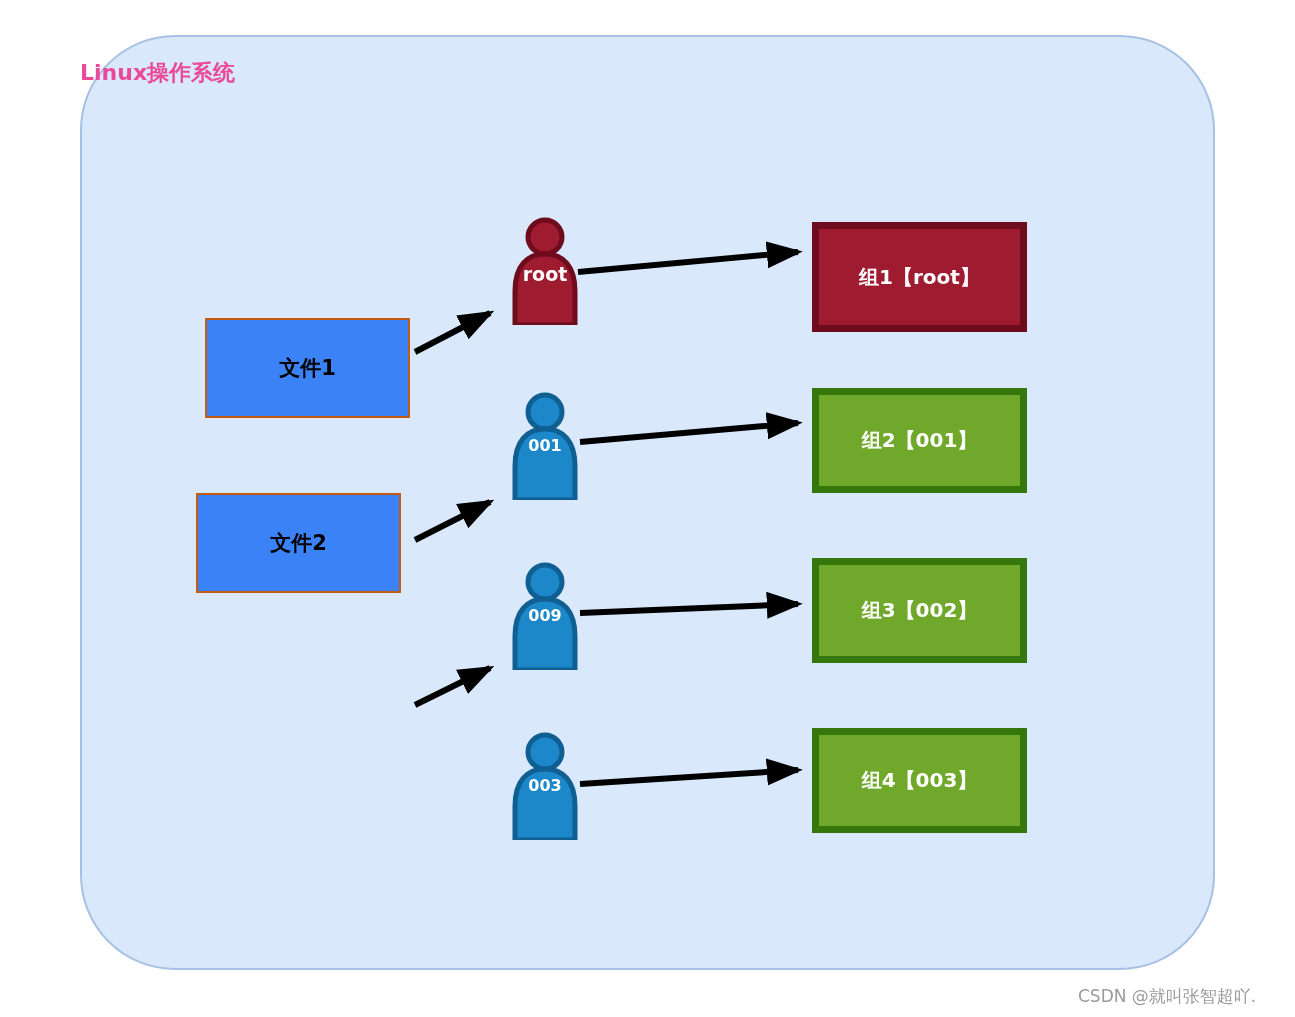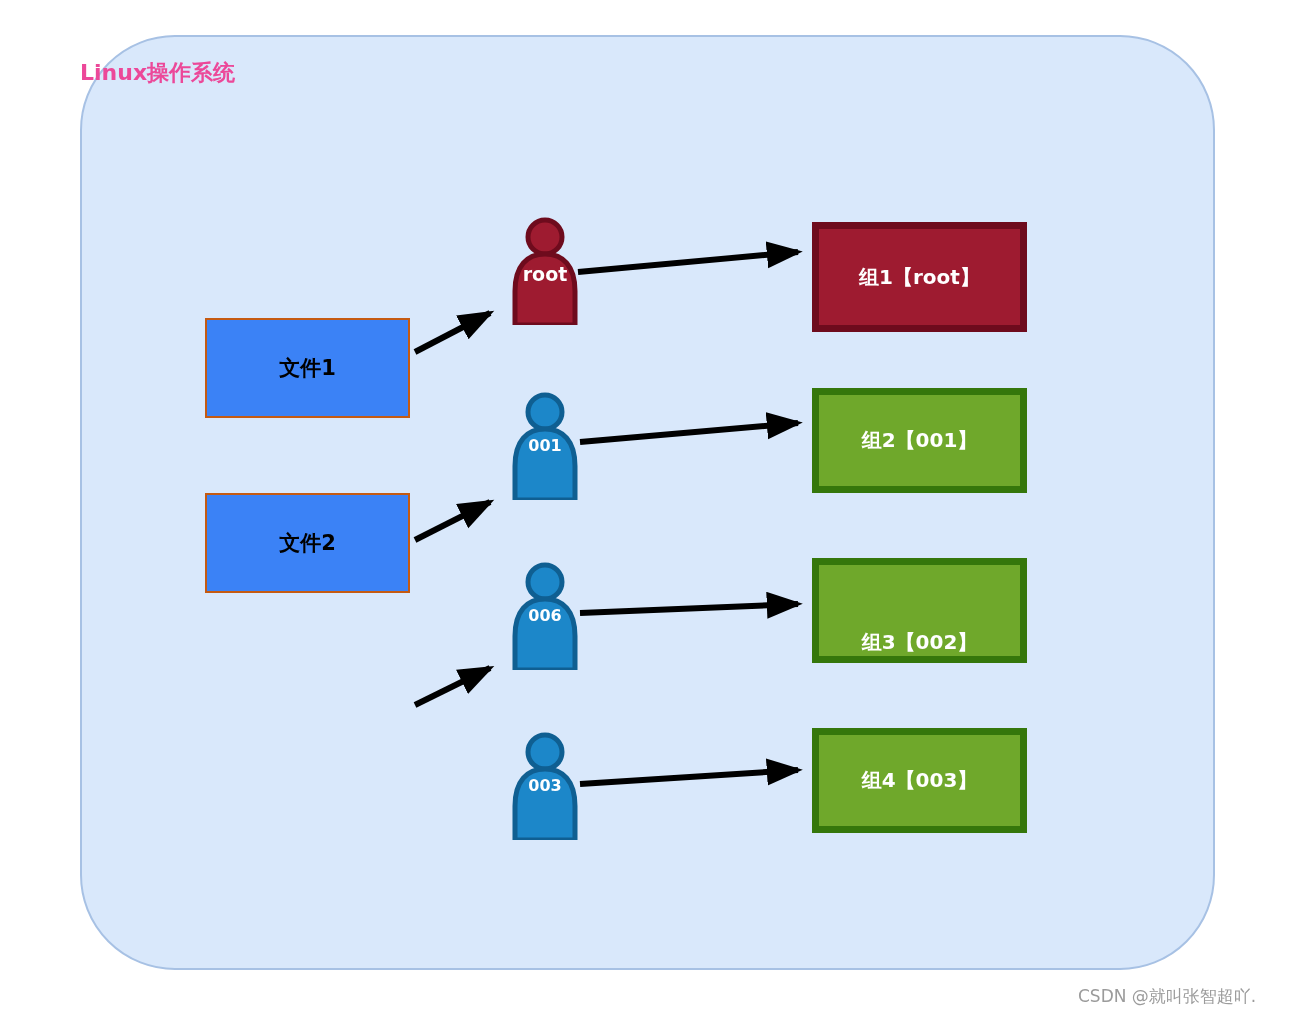--- a/index.html
+++ b/index.html
@@ -16,33 +16,33 @@
     text-align:left; font-size:22px; font-weight:bold; color:#ec4899;
   }
 
   .file {
     position:absolute; width:205px; height:100px;
     background:#3b82f6; border:2px solid #c55a11;
     display:flex; align-items:center; justify-content:center;
     font-size:21px; font-weight:bold; color:#000;
   }
   .file1 { left:205px; top:318px; }
-  .file2 { left:205px; top:493px; }
+  .file2 { left:196px; top:493px; }
   .file3 { left:205px; top:658px; }
 
   .group {
     position:absolute; width:215px;
     display:flex; align-items:center; justify-content:center;
     font-size:20px; font-weight:bold; color:#ffffff;
   }
   .group.red   { background:#9e1b30; border:7px solid #6e0b1d;margin-top:24px; }
   .group.green { background:#6fa82b; border:7px solid #35770b; }
   .g1 { left:812px; top:198px; height:110px; }
   .g2 { left:812px; top:388px; height:105px; }
-  .g3 { left:812px; top:558px; height:105px;align-items:flex-end; }
+  .g3 { left:812px; top:558px; height:105px; }
   .g4 { left:812px; top:728px; height:105px; }
 
   .user { position:absolute; width:80px; height:110px; }
   .u1 { left:505px; top:215px; }
   .u2 { left:505px; top:390px; }
   .u3 { left:505px; top:560px; }
   .u4 { left:505px; top:730px; }
   .user svg { display:block; width:80px; height:110px; }
   .user .shape { stroke-width:5; stroke-linejoin:round; }
   .user.red  .shape { fill:#9e1b30; stroke:#6e0b1d; }
@@ -88,21 +88,21 @@
       <circle class="shape" cx="40" cy="22" r="17"></circle>
       <path class="shape" d="M10,110 L10,76 C10,51 22,39 40,39 C58,39 70,51 70,76 L70,110 Z"></path>
     </svg>
     <span class="ulabel">001</span>
   </div>
   <div class="user blue u3">
     <svg viewBox="0 0 80 110" aria-hidden="true">
       <circle class="shape" cx="40" cy="22" r="17"></circle>
       <path class="shape" d="M10,110 L10,76 C10,51 22,39 40,39 C58,39 70,51 70,76 L70,110 Z"></path>
     </svg>
-    <span class="ulabel">006</span>
+    <span class="ulabel">009</span>
   </div>
   <div class="user blue u4">
     <svg viewBox="0 0 80 110" aria-hidden="true">
       <circle class="shape" cx="40" cy="22" r="17"></circle>
       <path class="shape" d="M10,110 L10,76 C10,51 22,39 40,39 C58,39 70,51 70,76 L70,110 Z"></path>
     </svg>
     <span class="ulabel">003</span>
   </div>
 
   <div class="group red g1">

